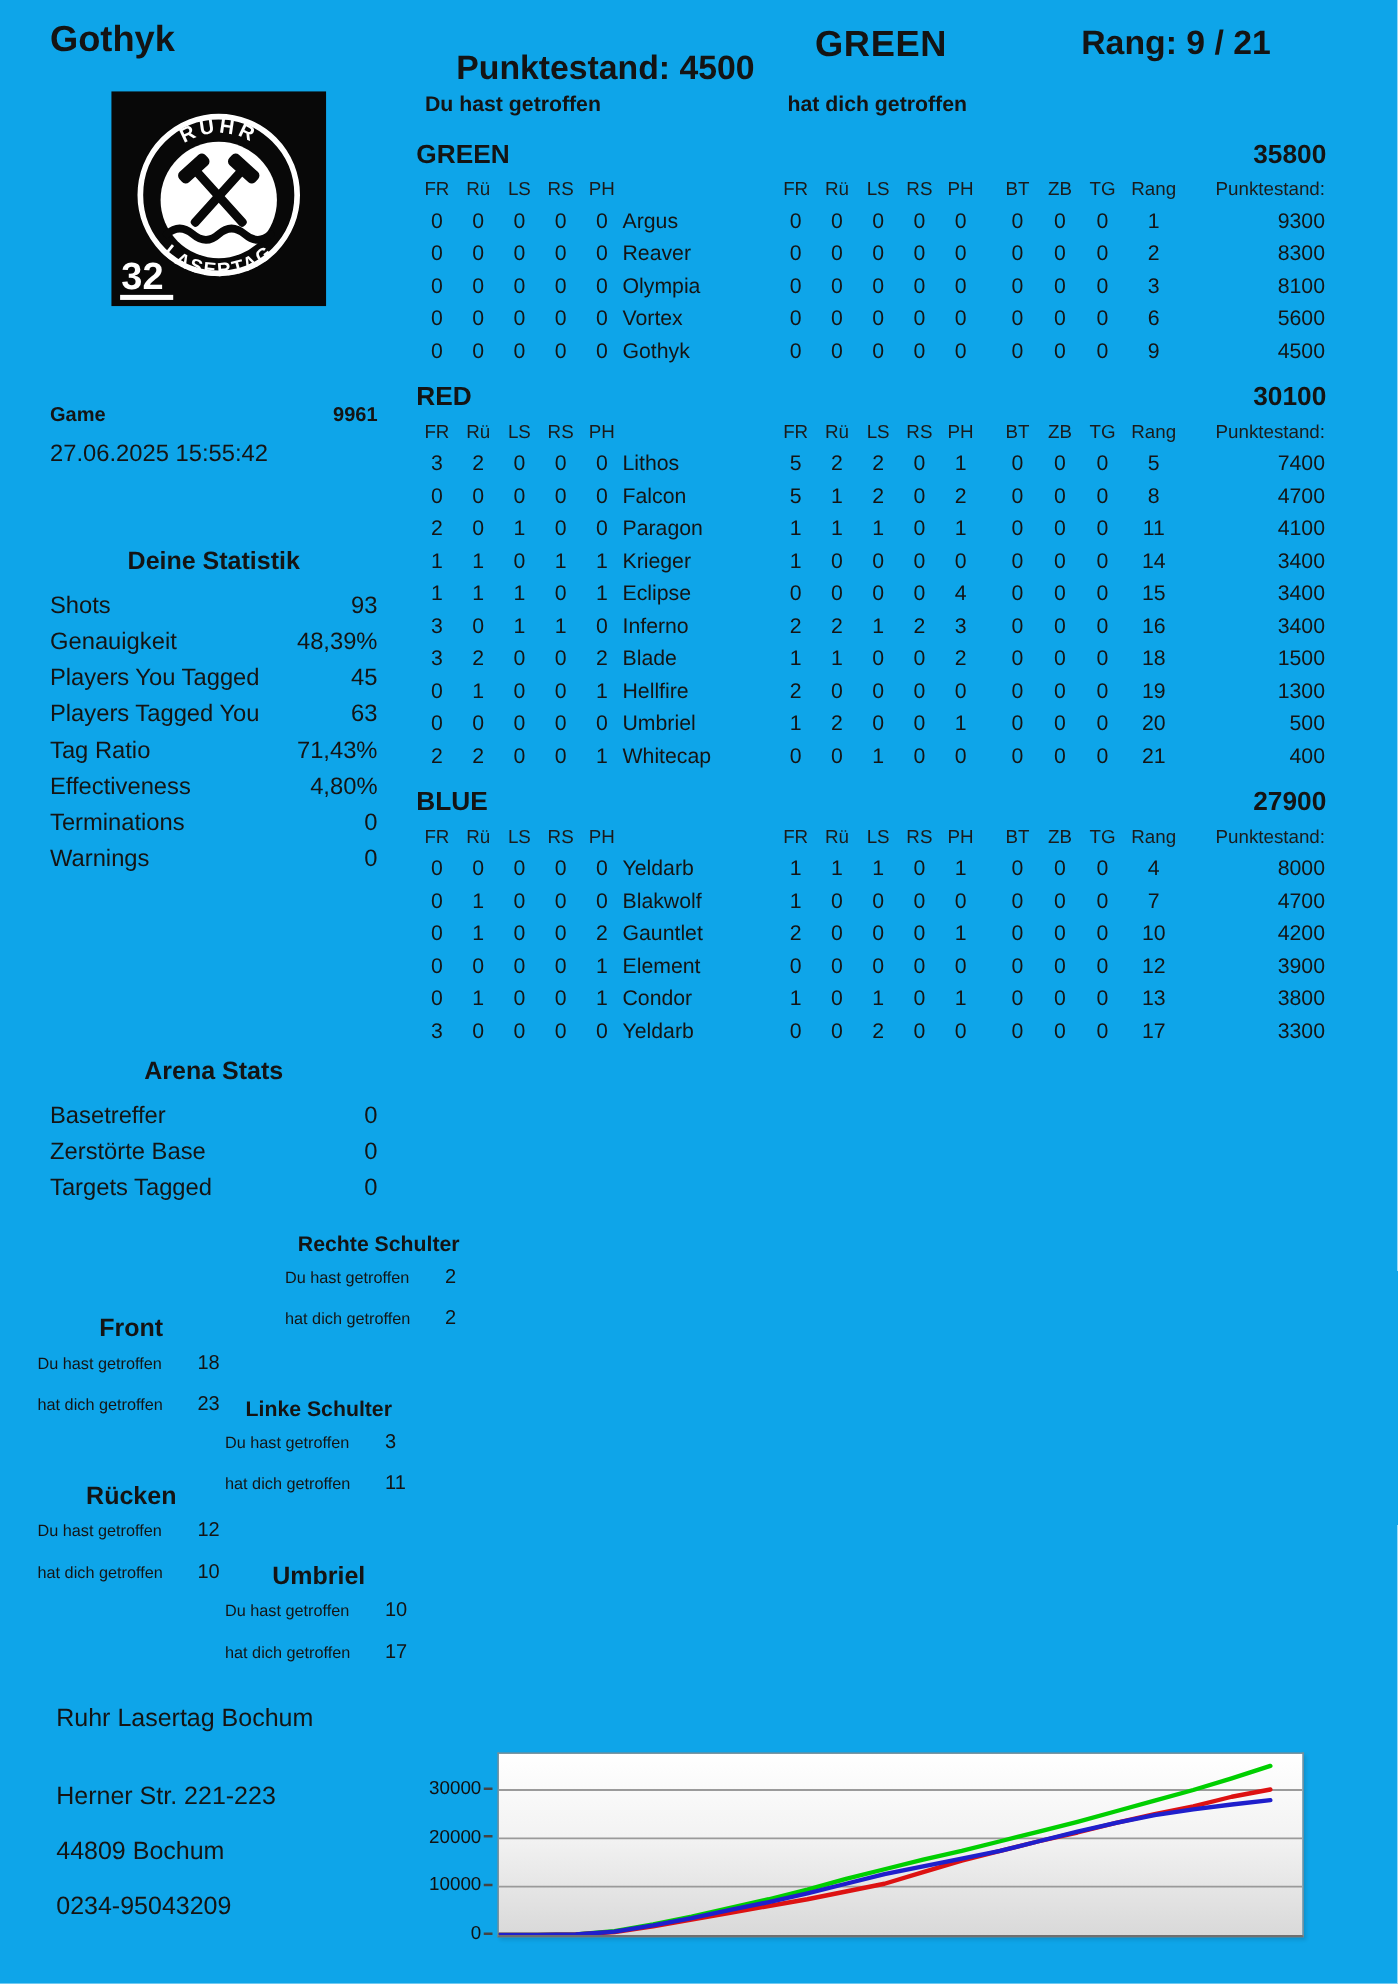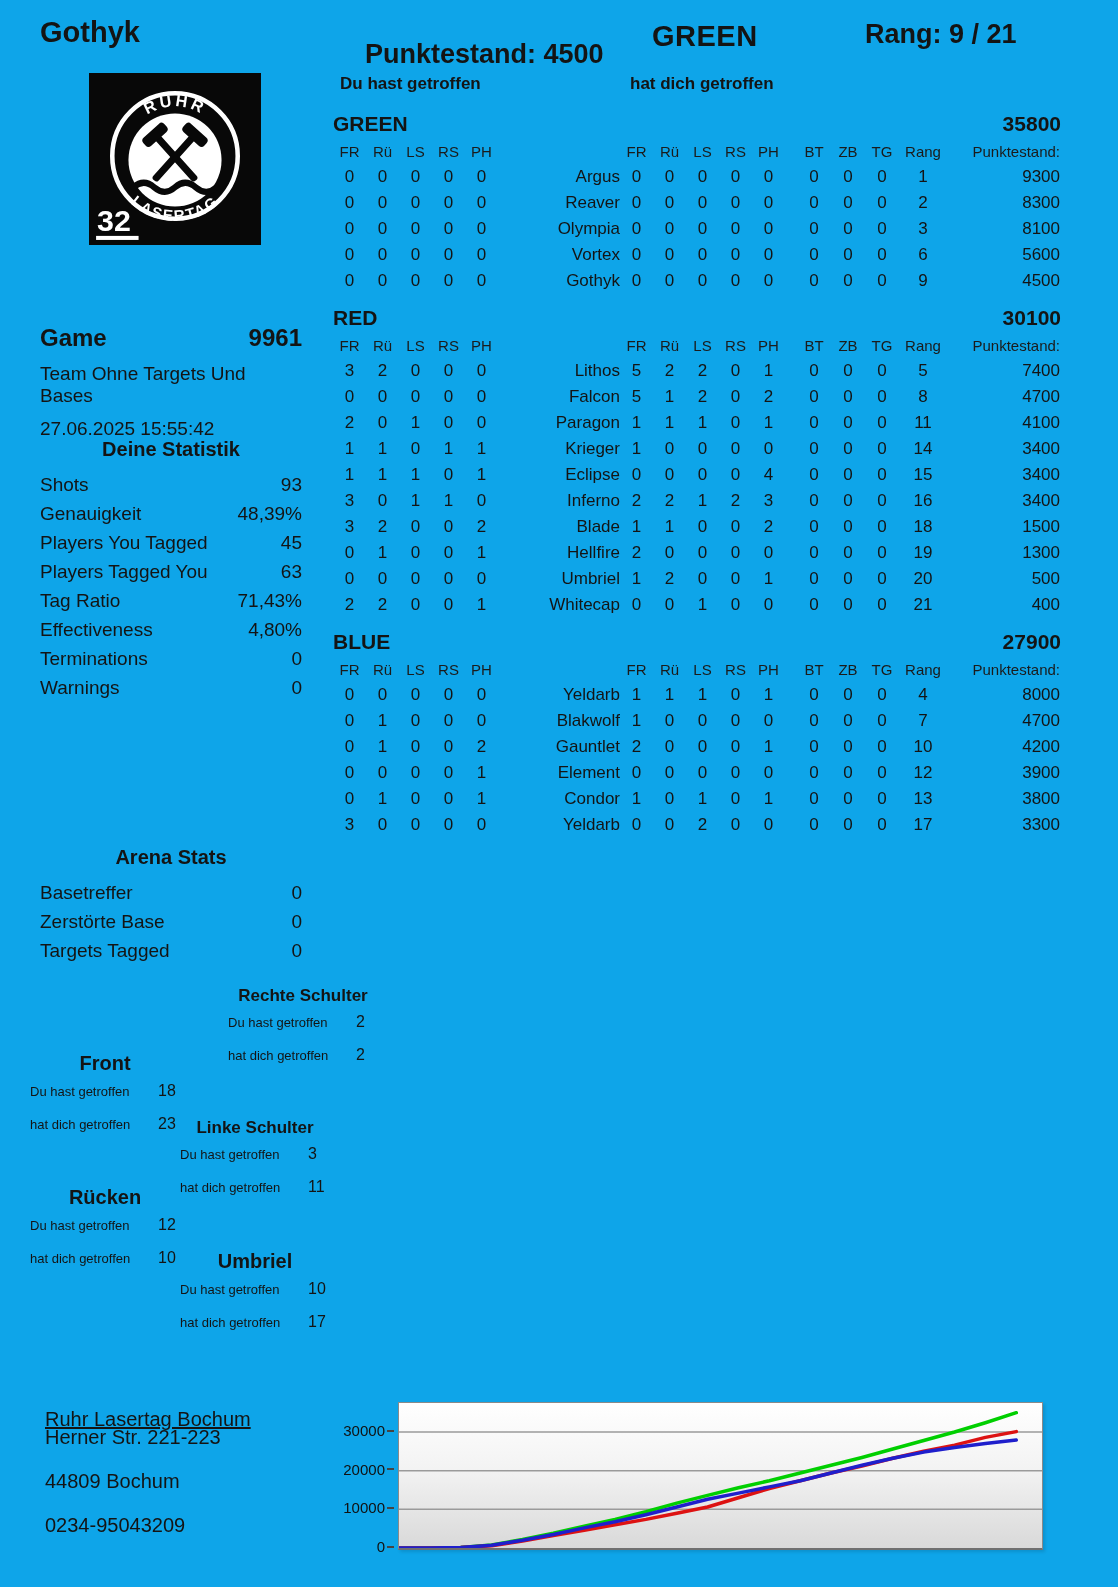--- a/index.html
+++ b/index.html
@@ -20,26 +20,26 @@
 
   
   #teams-container{position:absolute;left:333px;top:110px;width:728px;}
   .team-section{margin-bottom:10px;}
   .team-header{display:flex;justify-content:space-between;align-items:center;height:28px;}
   .team-name,.team-total{font-size:21px;font-weight:bold;}
   .trow{display:grid;grid-template-columns:repeat(5,33px) 122px repeat(5,33px) 12px repeat(3,34px) 48px 113px;
         height:26px;align-items:center;font-size:17px;}
   .trow div{text-align:center;}
   .trow div.right{text-align:right;}
-  .trow div.pname{text-align:right;}
+  .trow div.pname{text-align:left;}
   .trow.thead{font-size:15px;color:#1b1b1b;}
 
   
   #game-block{left:40px;top:324px;width:262px;}
-  .gb-row{display:flex;justify-content:space-between;font-size:24px;font-weight:bold;}
+  .gb-row{display:flex;justify-content:space-between;font-size:16px;font-weight:bold;}
   .gb-mode,.gb-date{font-size:19px;margin-top:11px;}
   .list-block{width:262px;text-align:center;}
   #stats-block{left:40px;top:438px;}
   #arena-block{left:40px;top:846px;}
   .lb-title{font-size:20px;font-weight:bold;margin-bottom:9px;}
   .stat-row{display:flex;justify-content:space-between;font-size:19px;height:29px;align-items:center;}
 
   
   .bp-panel{position:absolute;width:150px;}
   .bp-title{font-size:17px;font-weight:bold;text-align:center;margin-bottom:7px;}
@@ -580,21 +580,20 @@
           <div class="right">3300</div>
         </div>
       </div>
     </div>
 
   <div class="abs" id="game-block">
     <div class="gb-row">
       <span>Game</span>
       <span>9961</span>
     </div>
-    <div class="gb-mode">Team Ohne Targets Und Bases</div>
     <div class="gb-date">27.06.2025 15:55:42</div>
   </div>
 
   <div class="abs list-block" id="stats-block">
     <div class="lb-title">Deine Statistik</div>
     <div id="stats-rows">
         <div class="stat-row">
           <div class="slabel">Shots</div>
           <div class="svalue">93</div>
         </div>
@@ -696,21 +695,21 @@
     <div class="bp-row">
         <span class="bp-label">Du hast getroffen</span>
         <span class="bp-val">10</span>
       </div>
     <div class="bp-row r2">
         <span class="bp-label">hat dich getroffen</span>
         <span class="bp-val">17</span>
       </div>
   </div>
 
-  <div class="abs f-line" style="top:1408px;text-decoration:underline;">Ruhr Lasertag Bochum</div>
+  <div class="abs f-line" style="top:1364px;">Ruhr Lasertag Bochum</div>
   <div class="abs f-line" style="top:1426px;">Herner Str. 221-223</div>
   <div class="abs f-line" style="top:1470px;">44809 Bochum</div>
   <div class="abs f-line" style="top:1514px;">0234-95043209</div>
 
   <div class="abs" id="chart-wrap">
     <div id="chart-ylabels">
         <div class="ylabel" style="top: 136px;">
           <span>0</span>
           <span class="tick"></span>
         </div>

